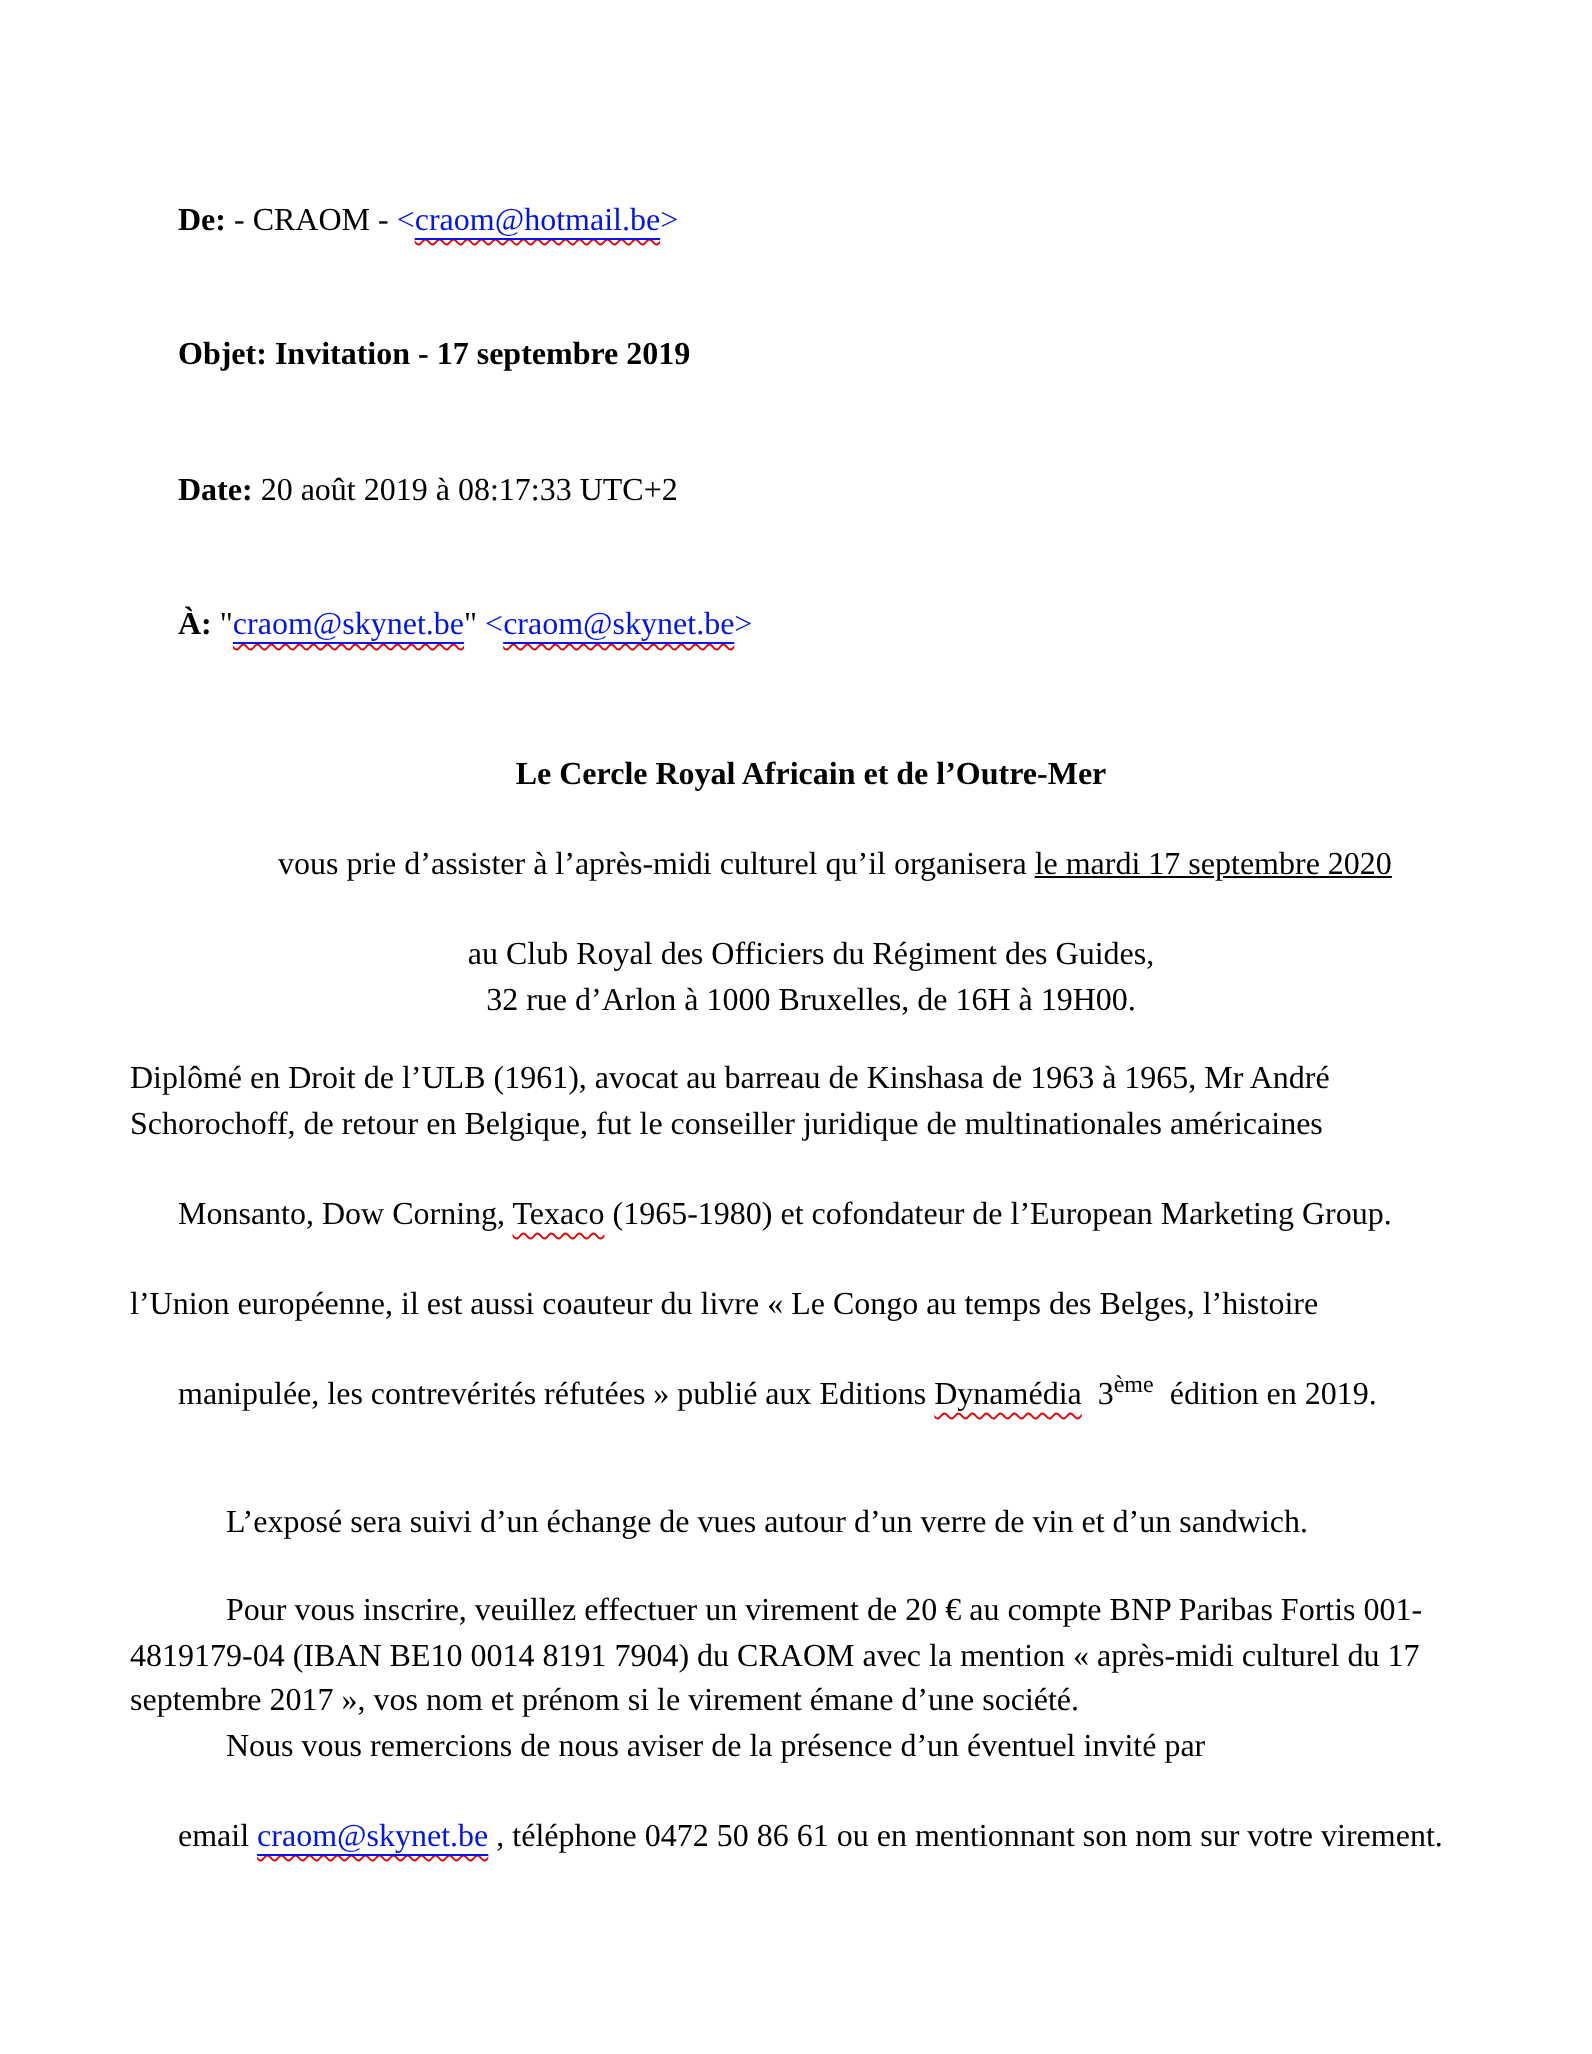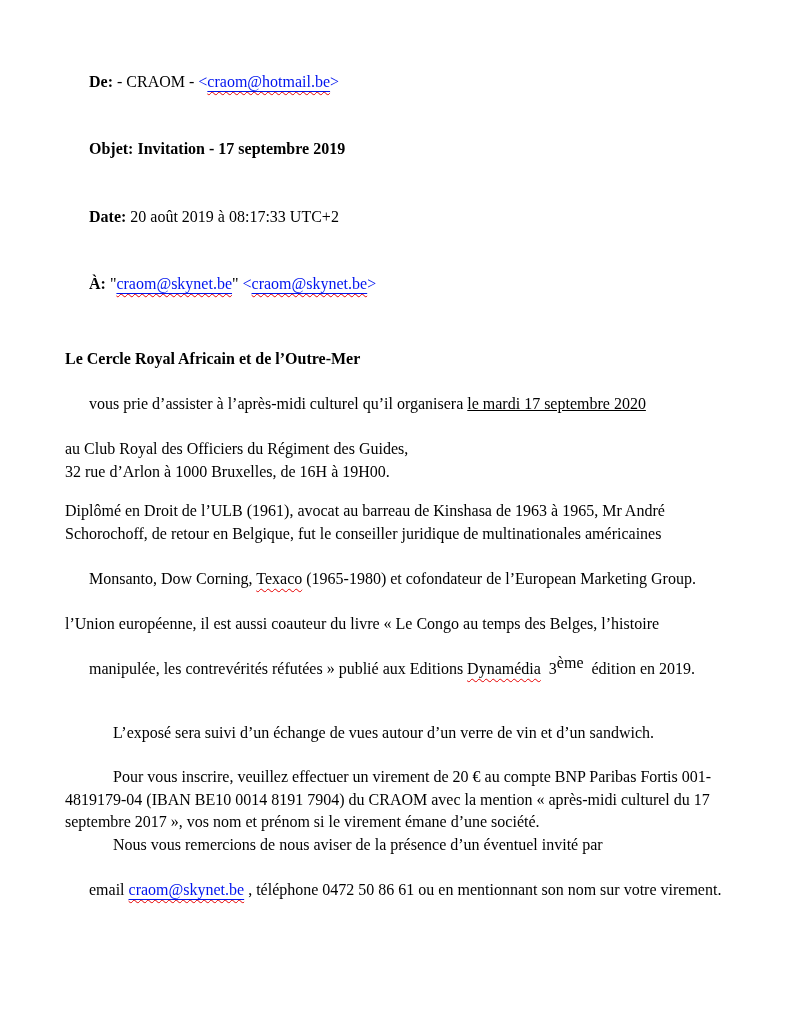--- a/index.html
+++ b/index.html
@@ -9,24 +9,25 @@
     color: #000000;
     font-family: "Liberation Serif", "DejaVu Serif", serif;
     font-size: 16px;
     line-height: 22.5px;
     overflow: hidden;
   }
   .page {
     box-sizing: border-box;
     width: 796px; height: 794px;
     padding: 48px 50px 0 65px;
+    margin-top: 29px;
   }
   .line { white-space: pre; }
   .b { font-weight: bold; }
-  .center { text-align: left; }
+  .center { text-align: center; }
   .u { text-decoration: underline; }
   .link {
     color: #0014ee;
     text-decoration: underline;
     cursor: pointer;
   }
   .blue { color: #0014ee; }
   .spell {
     text-decoration-line: underline;
     text-decoration-style: wavy;
@@ -35,21 +36,21 @@
     text-underline-offset: 3.5px;
   }
   .spell-u {
     text-decoration-line: underline;
     text-decoration-style: wavy;
     text-decoration-color: #e60000;
     text-decoration-thickness: 1px;
     text-underline-offset: 4px;
   }
   .spell-u > .inner-u { text-decoration: underline; }
-  sup.ord { font-size: 16px; line-height: 0; vertical-align: 6px; }
+  sup.ord { font-size: 12px; line-height: 0; vertical-align: 6px; }
   .indent { padding-left: 48px; }
   .salutation { margin-top: 30px; }
   .invitation { margin-top: 14px; }
   .talk-title { margin-top: 17px; }
   .bio { margin-top: 17px; }
   .expose { margin-top: 19px; }
   .payment { margin-top: 22px; }
 </style>
 </head>
 <body>

